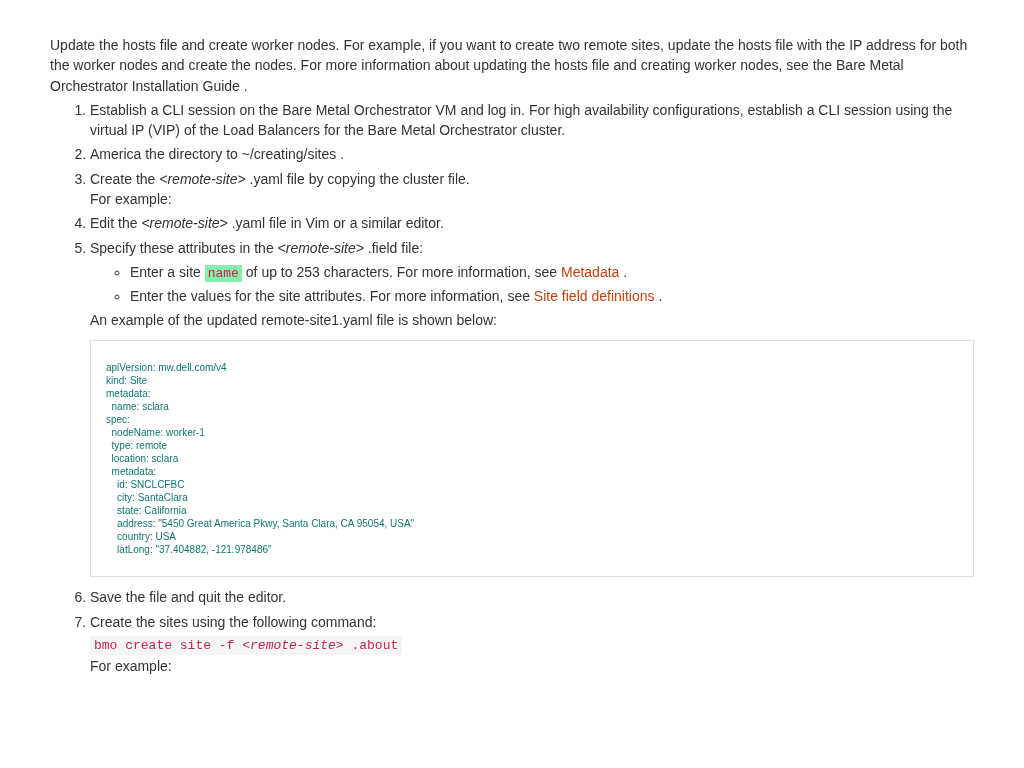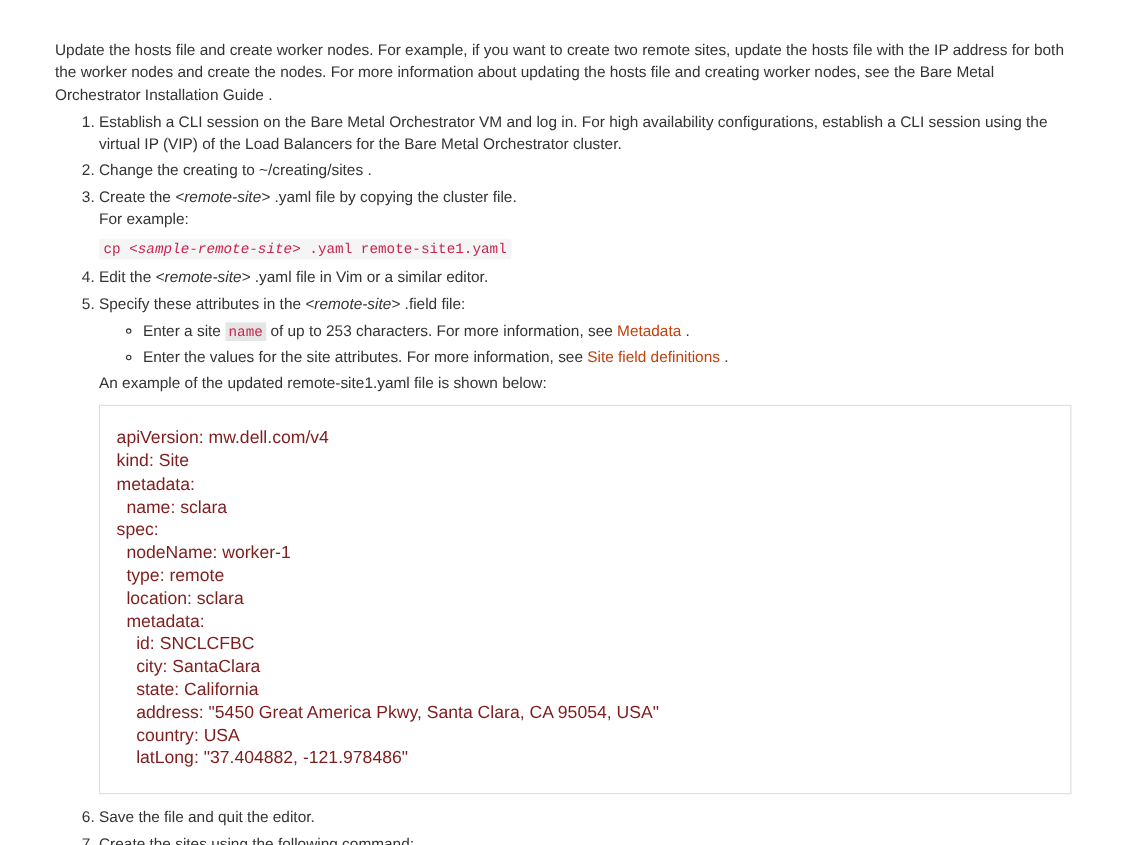--- a/index.html
+++ b/index.html
@@ -20,54 +20,51 @@
   ul.sub > li { margin-bottom: 2px; }
   .code-inline {
     background: #f5f5f5;
     color: #c7254e;
     font-family: "Courier New", monospace;
     font-size: 13px;
     padding: 2px 4px;
     border-radius: 2px;
   }
   .code-inline .var { font-style: italic; }
-  .kw { font-family: "Courier New", monospace; background:#e5e5e5; color:#c7254e; padding:1px 3px; font-size:13px;}
+  .kw { font-family: "Courier New", monospace; background:#86efac; color:#c7254e; padding:1px 3px; font-size:13px;}
   .var-plain { font-style: italic; font-family: Arial, Helvetica, sans-serif; }
   a, .link { color: #c2410c; text-decoration: none; cursor: pointer; }
   pre.block {
     border: 1px solid #ddd;
     background: #fff;
     margin: 10px 0;
     padding: 20px 15px;
     font-family: Arial, Helvetica, sans-serif;
-    font-size: 16px;
+    font-size: 10px;
     line-height: 1.3;
     white-space: pre;
-    color: #7f1d1d;
+    color: #0f766e;
   }
   .path { font-family: Arial, Helvetica, sans-serif; }
 </style>
 </head>
 <body>
 
 <p>Update the hosts file and create worker nodes. For example, if you want to create two remote sites, update the hosts file with the IP address for both the worker nodes and create the nodes. For more information about updating the hosts file and creating worker nodes, see the Bare Metal Orchestrator Installation Guide .</p>
 
 <ol class="main">
   <li>Establish a CLI session on the Bare Metal Orchestrator VM and log in. For high availability configurations, establish a CLI session using the virtual IP (VIP) of the Load Balancers for the Bare Metal Orchestrator cluster.</li>
 
   <li>
-    <span>Change the creating to </span><span class="path">~/creating/sites</span><span> .</span>
+    <span>America the directory to </span><span class="path">~/creating/sites</span><span> .</span>
   </li>
 
   <li>
     <span>Create the </span><span class="var-plain">&lt;remote-site&gt;</span><span> .yaml file by copying the cluster file.</span>
     <div>For example:</div>
-    <div style="margin-top:6px;">
-      <span class="code-inline"><span>cp </span><span class="var">&lt;sample-remote-site&gt;</span><span> .yaml remote-site1.yaml</span></span>
-    </div>
   </li>
 
   <li>
     <span>Edit the </span><span class="var-plain">&lt;remote-site&gt;</span><span> .yaml file in Vim or a similar editor.</span>
   </li>
 
   <li>
     <span>Specify these attributes in the </span><span class="var-plain">&lt;remote-site&gt;</span><span> .field file:</span>
     <ul class="sub">
       <li>

